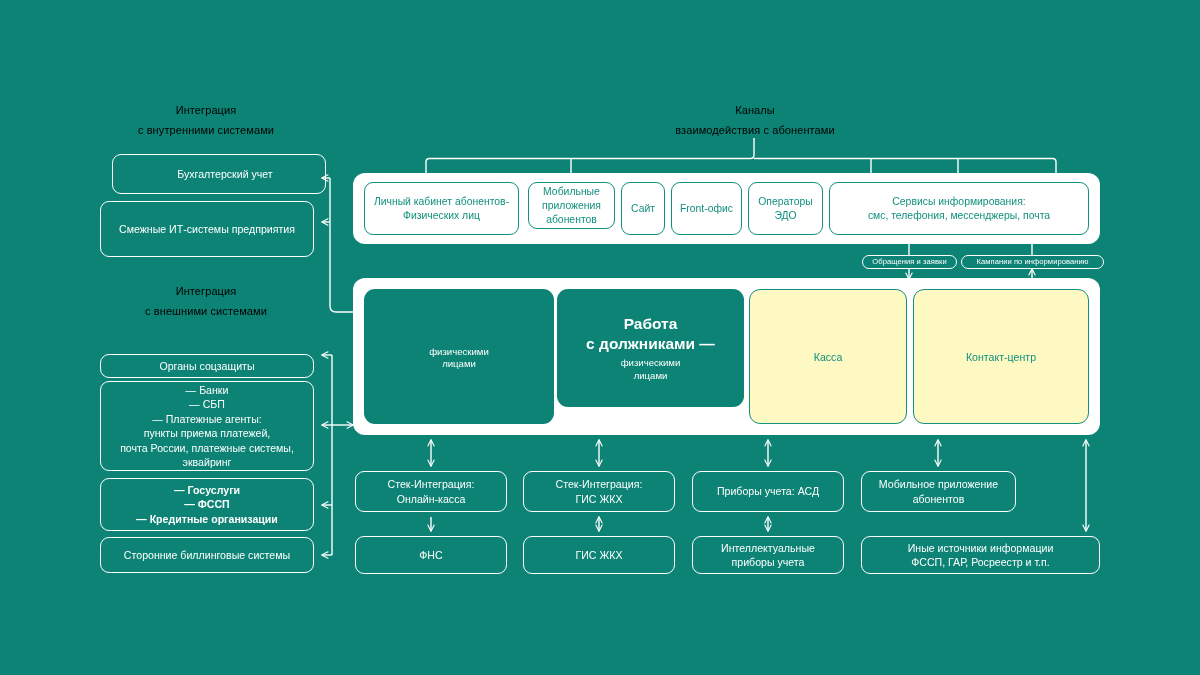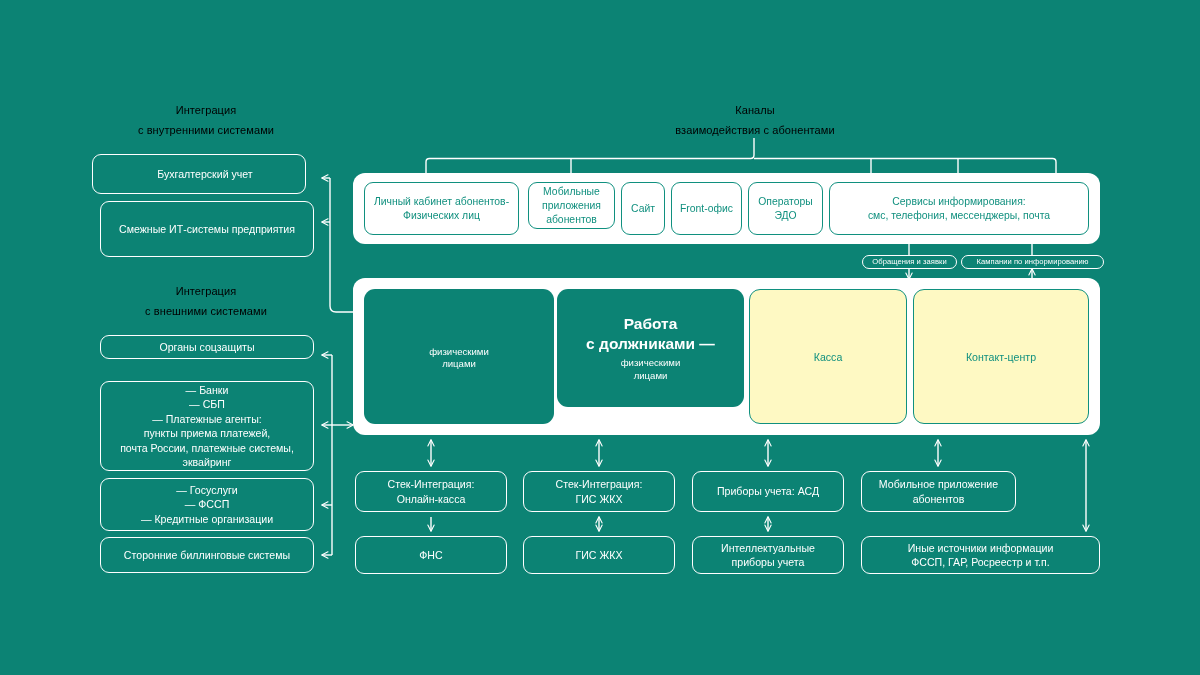--- a/index.html
+++ b/index.html
@@ -138,31 +138,31 @@
 
   <div class="heading" style="left:100px;top:100px;width:212px;">Интеграция
 с внутренними системами</div>
 
   <div class="heading" style="left:100px;top:281px;width:212px;">Интеграция
 с внешними системами</div>
 
   <div class="heading" style="left:545px;top:100px;width:420px;">Каналы
 взаимодействия с абонентами</div>
 
-  <div class="gbox" style="left:92px;top:154px;width:214px;height:40px;padding-left:20px;">Бухгалтерский учет</div>
+  <div class="gbox" style="left:112px;top:154px;width:214px;height:40px;padding-left:20px;">Бухгалтерский учет</div>
   <div class="gbox" style="left:100px;top:201px;width:214px;height:56px;">Смежные ИТ-системы предприятия</div>
 
-  <div class="gbox" style="left:100px;top:335px;width:214px;height:24px;">Органы соцзащиты</div>
+  <div class="gbox" style="left:100px;top:354px;width:214px;height:24px;">Органы соцзащиты</div>
   <div class="gbox" style="left:100px;top:381px;width:214px;height:90px;">— Банки
 — СБП
 — Платежные агенты:
 пункты приема платежей,
 почта России, платежные системы,
 эквайринг</div>
-  <div class="gbox" style="left:100px;top:478px;width:214px;height:53px;">— Госуслуги
+  <div class="gbox" style="left:100px;top:478px;width:214px;height:53px;font-weight:bold;">— Госуслуги
 — ФССП
 — Кредитные организации</div>
   <div class="gbox" style="left:100px;top:537px;width:214px;height:36px;">Сторонние биллинговые системы</div>
 
   <div class="panel" style="left:353px;top:173px;width:747px;height:71px;"></div>
 
   <div class="chip" style="left:364px;top:182px;width:155px;height:53px;border-radius:9px;">Личный кабинет абонентов-
 Физических лиц</div>
   <div class="chip" style="left:528px;top:182px;width:87px;height:47px;">Мобильные
 приложения

